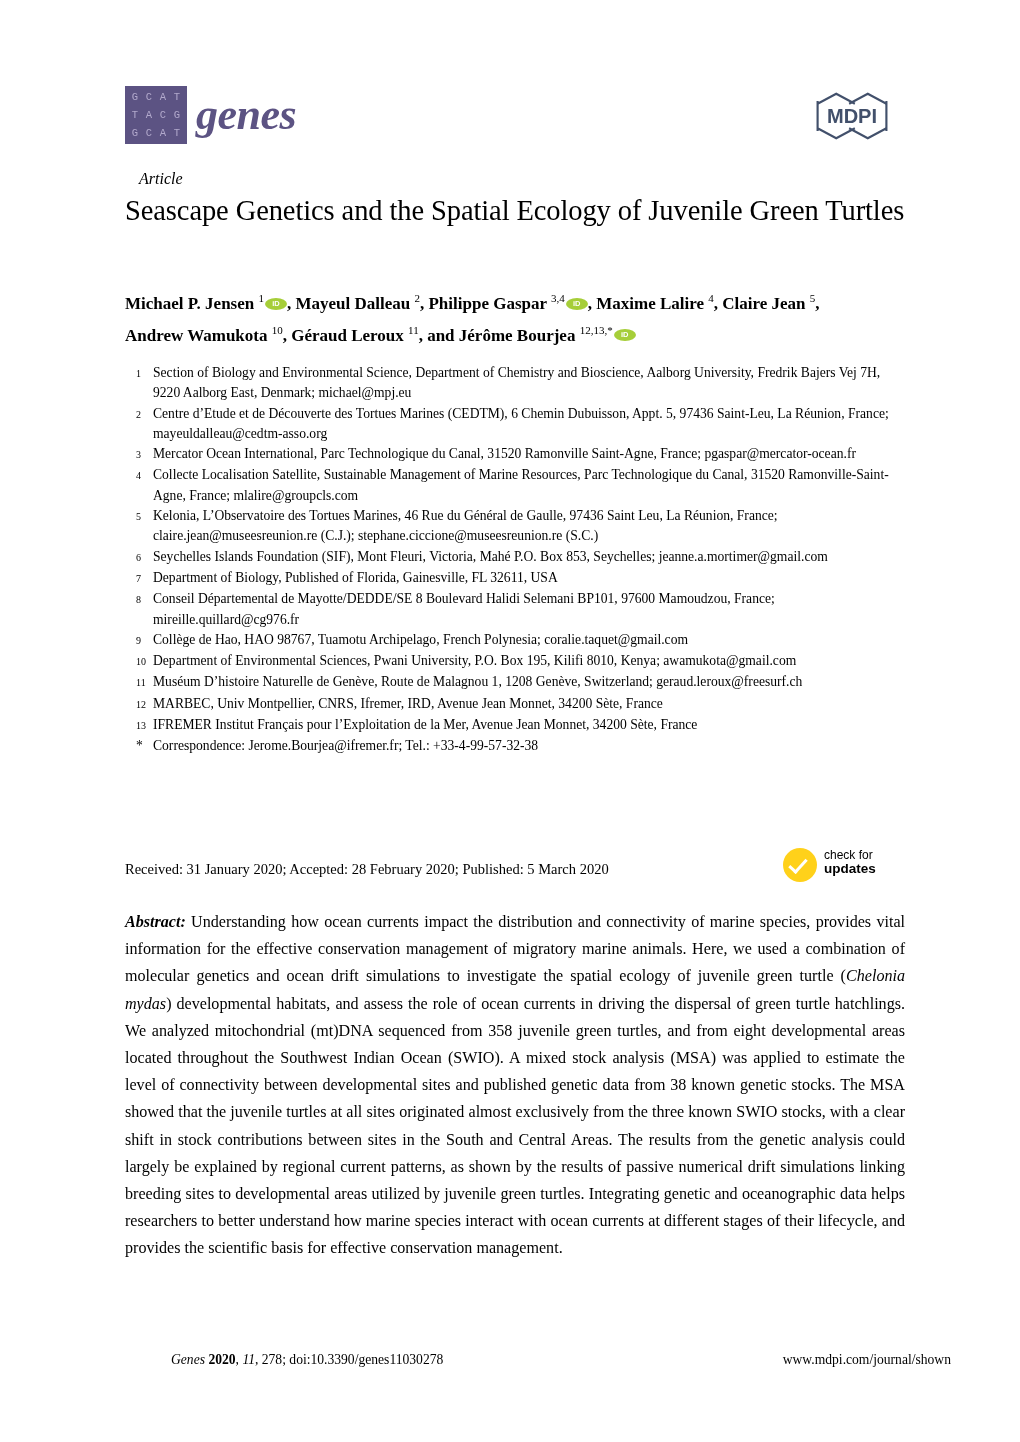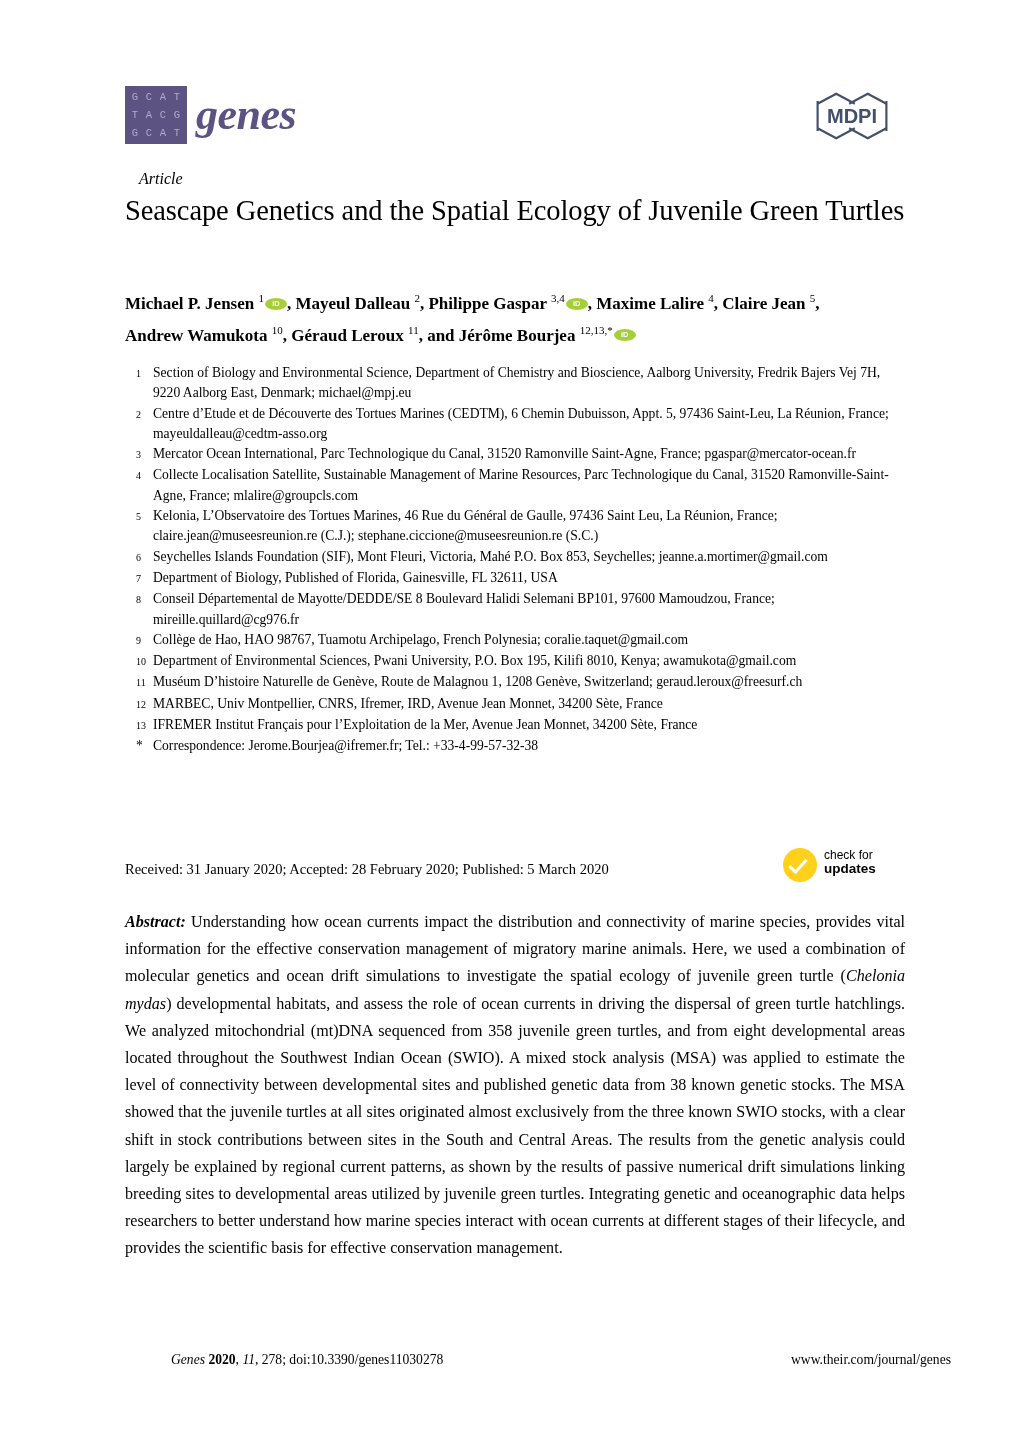--- a/index.html
+++ b/index.html
@@ -333,16 +333,16 @@
   </div>
 
   <div class="abstract">
     <span class="label">Abstract:</span><span> Understanding how ocean currents impact the distribution and connectivity of marine species, provides vital information for the effective conservation management of migratory marine animals. Here, we used a combination of molecular genetics and ocean drift simulations to investigate the spatial ecology of juvenile green turtle (</span><i>Chelonia mydas</i><span>) developmental habitats, and assess the role of ocean currents in driving the dispersal of green turtle hatchlings. We analyzed mitochondrial (mt)DNA sequenced from 358 juvenile green turtles, and from eight developmental areas located throughout the Southwest Indian Ocean (SWIO). A mixed stock analysis (MSA) was applied to estimate the level of connectivity between developmental sites and published genetic data from 38 known genetic stocks. The MSA showed that the juvenile turtles at all sites originated almost exclusively from the three known SWIO stocks, with a clear shift in stock contributions between sites in the South and Central Areas. The results from the genetic analysis could largely be explained by regional current patterns, as shown by the results of passive numerical drift simulations linking breeding sites to developmental areas utilized by juvenile green turtles. Integrating genetic and oceanographic data helps researchers to better understand how marine species interact with ocean currents at different stages of their lifecycle, and provides the scientific basis for effective conservation management.</span>
   </div>
 
   <div class="footer">
     <div>
       <span class="jn">Genes</span><span>&nbsp;</span><span class="yr">2020</span><span>, </span><span class="vol">11</span><span>, </span><span>278</span><span>; </span><span>doi:10.3390/genes11030278</span>
     </div>
-    <div>www.their.com/journal/genes</div>
+    <div>www.mdpi.com/journal/shown</div>
   </div>
 
 </div>
 
 </body></html>

